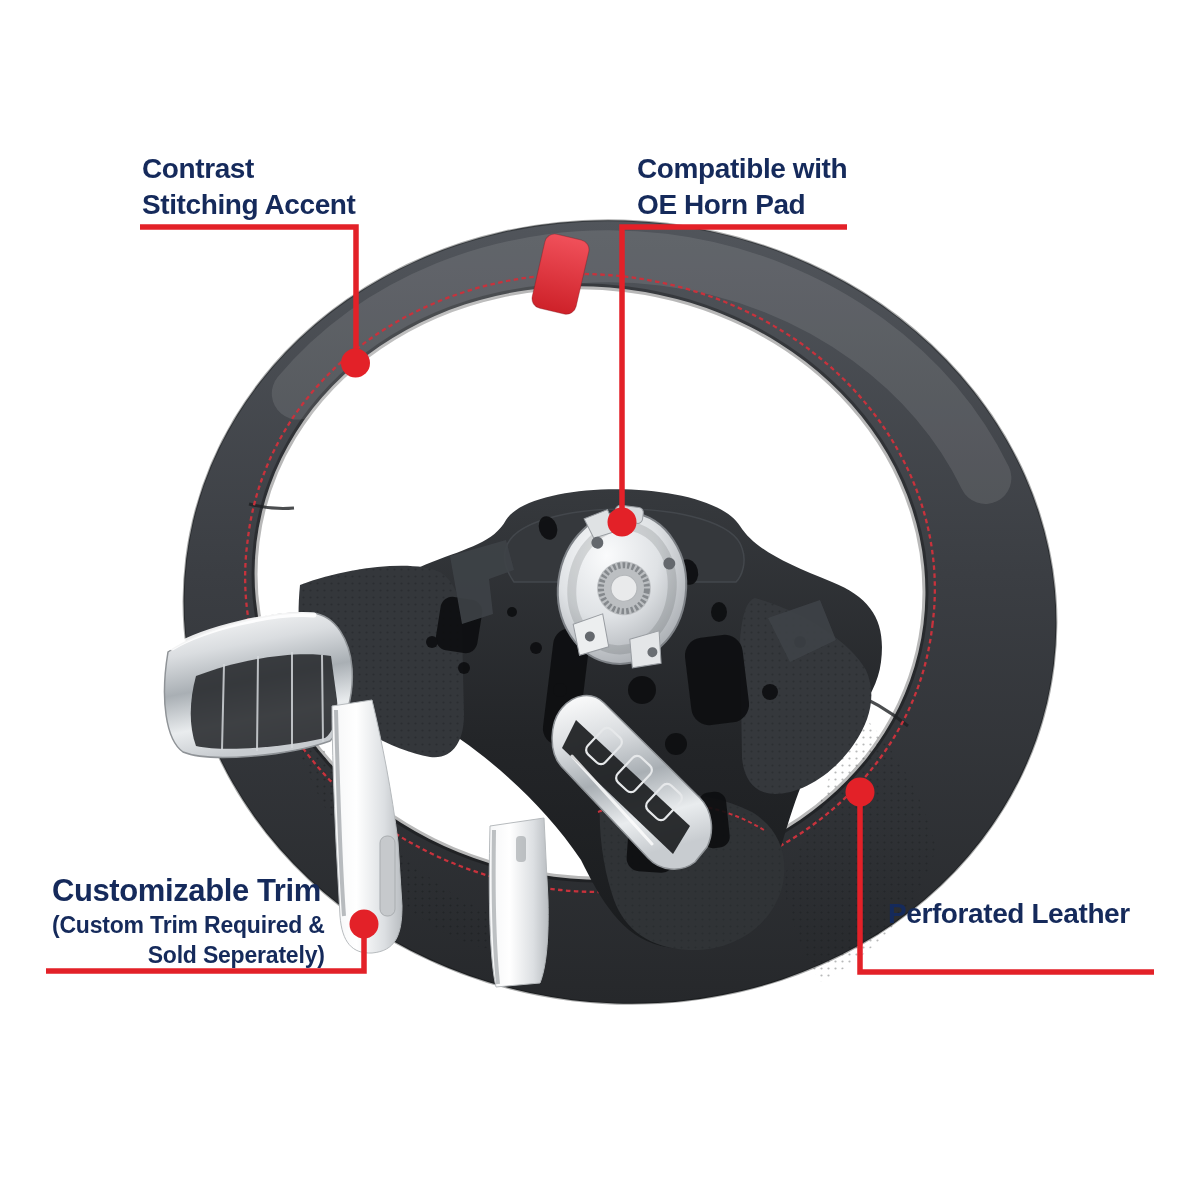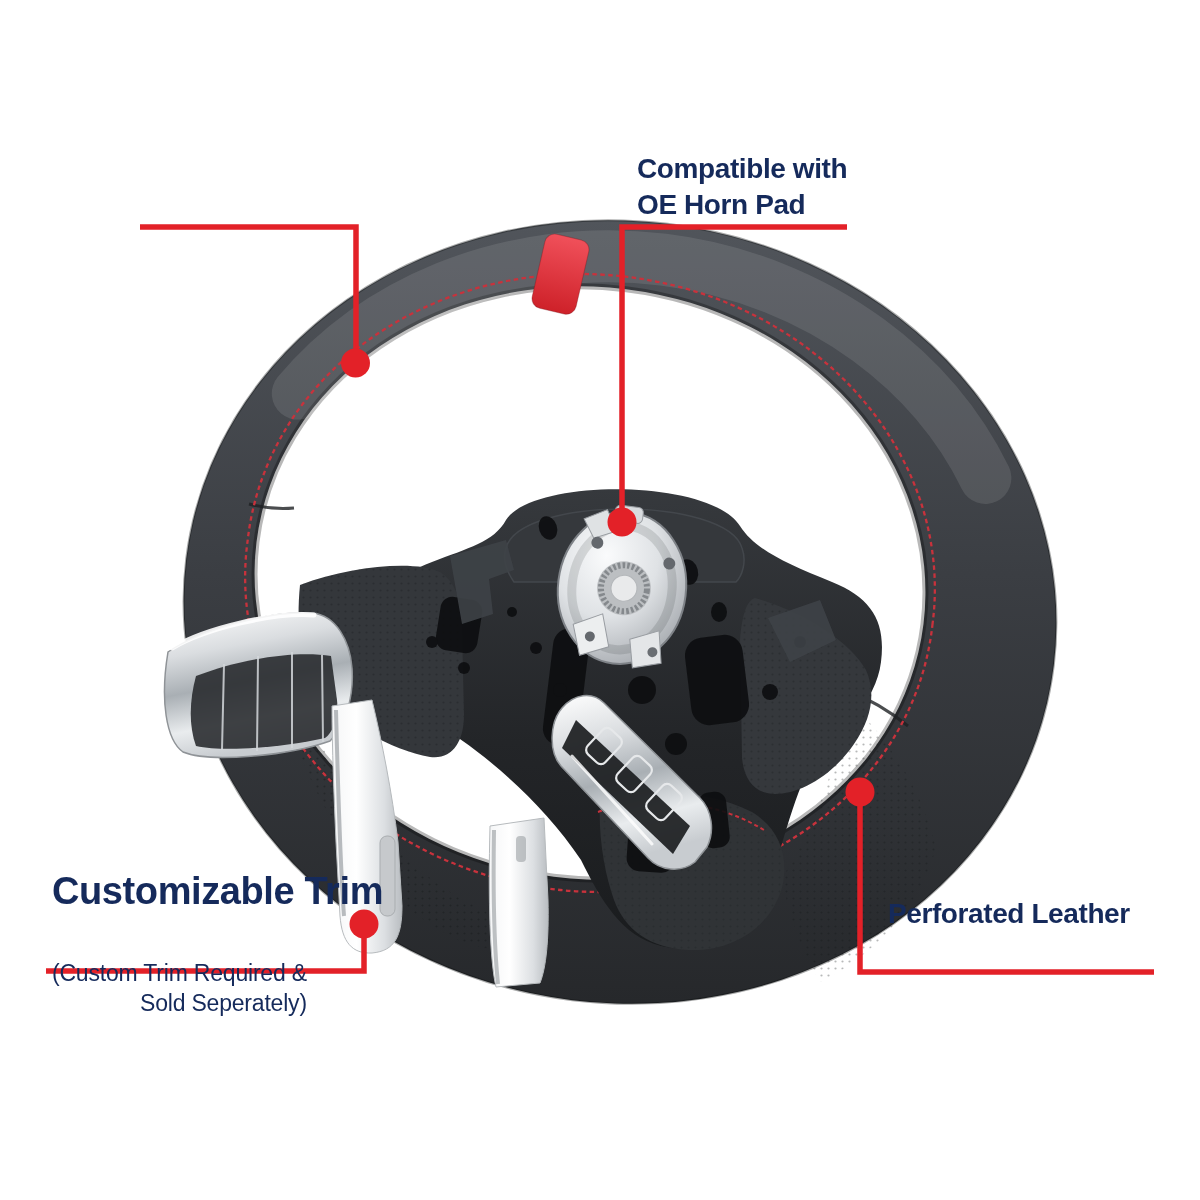--- a/index.html
+++ b/index.html
@@ -9,22 +9,22 @@
     --stitch-red:#C8323C;
   }
   html,body{margin:0;padding:0;background:#ffffff;}
   body{width:1200px;height:1200px;overflow:hidden;
        font-family:"Liberation Sans","DejaVu Sans",sans-serif;}
   .stage{position:relative;width:1200px;height:1200px;background:#ffffff;}
   .stage svg{position:absolute;left:0;top:0;}
   .label{position:absolute;color:var(--label-navy);letter-spacing:-0.4px;}
   .label .ln{display:block;}
   .label-bold{font-weight:bold;font-size:28px;line-height:36px;}
-  .label-title{font-weight:bold;font-size:38px;line-height:34px;}
-  .label-note{font-weight:normal;font-size:23px;line-height:30px;letter-spacing:-0.2px;margin-top:48px;}
+  .label-title{font-weight:bold;font-size:31px;line-height:34px;}
+  .label-note{font-weight:bold;font-size:23px;line-height:30px;letter-spacing:-0.2px;}
   .label-note .indent{margin-left:7px;text-align:right;}
   .callout-line{stroke:var(--accent-red);stroke-width:5.5;fill:none;stroke-linejoin:miter;stroke-linecap:butt;}
   .callout-dot{fill:var(--accent-red);}
   .stitch{stroke:var(--stitch-red);fill:none;}
 </style>
 </head>
 <body>
 
 <div class="stage">
 
@@ -200,20 +200,24 @@
       <circle class="callout-dot" cx="622" cy="522" r="14.5"></circle>
 
       <path class="callout-line" d="M46 971 H364 V925"></path>
       <circle class="callout-dot" cx="364" cy="924" r="14.5"></circle>
 
       <path class="callout-line" d="M1154 972 H860 V793"></path>
       <circle class="callout-dot" cx="860" cy="792" r="14.5"></circle>
     </g>
   </svg>
 
+  <div class="label label-bold" style="left:142px;top:151px;">
+    <span class="ln">Contrast</span>
+    <span class="ln">Stitching Accent</span>
+  </div>
 
   <div class="label label-bold" style="left:621px;top:151px;margin-left:16px;">
     <span class="ln">Compatible with</span>
     <span class="ln">OE Horn Pad</span>
   </div>
 
   <div class="label label-title" style="left:52px;top:874px;">
     <span class="ln">Customizable Trim</span>
   </div>
   <div class="label label-note" style="left:52px;top:910px;">

